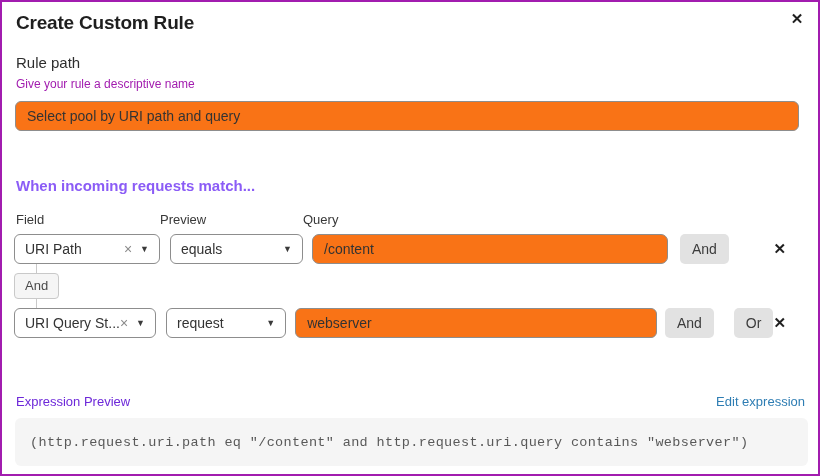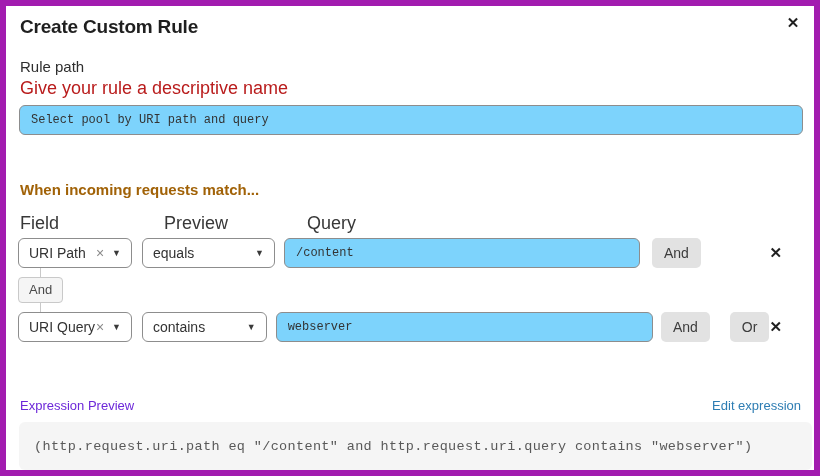--- a/index.html
+++ b/index.html
@@ -4,21 +4,21 @@
 <style>
   * { box-sizing: border-box; }
   html, body { margin: 0; padding: 0; background: #fff; }
   body { font-family: "Liberation Sans", sans-serif; color: #2e2e2e; }
 
   .dialog {
     position: relative;
     width: 820px;
     height: 476px;
     background: #ffffff;
-    border: 6px solid #a21caf;
+    border: 2px solid #a21caf;
     padding: 10px 14px 0 14px;
     overflow: hidden;
   }
 
   .dialog-title {
     margin: 0;
     font-size: 19px;
     line-height: 22px;
     font-weight: 700;
     color: #1f1f1f;
@@ -44,50 +44,50 @@
   }
 
   .rule-name-label {
     margin-top: 20px;
     font-size: 15px;
     line-height: 18px;
     color: #2e2e2e;
   }
   .rule-name-helper {
     margin-top: 4px;
-    font-size: 18px;
+    font-size: 12px;
     line-height: 16px;
-    color: #b91c1c;
+    color: #a21caf;
   }
 
   .text-input {
     height: 30px;
     border: 1px solid #8d8d8d;
     border-radius: 6px;
     padding: 0 11px;
-    font-size: 12px;
+    font-size: 14px;
     color: #333;
-    font-family: Liberation Mono, monospace;
-    background: #7dd3fc;
+    font-family: Liberation Sans, sans-serif;
+    background: #f97316;
     outline: none;
   }
   .name-input { margin-top: 9px; width: 784px; margin-left: -1px; display: block; }
 
   .match-heading {
     margin-top: 46px;
     font-size: 15px;
     line-height: 18px;
     font-weight: 700;
-    color: #a16207;
+    color: #8b5cf6;
   }
 
   .cols {
     display: flex;
     margin-top: 17px;
-    font-size: 18px;
+    font-size: 13px;
     color: #383838;
     line-height: 15px;
   }
   .cols .c1 { width: 144px; }
   .cols .c2 { width: 143px; }
 
   .rule-row {
     display: flex;
     align-items: center;
     margin-top: 7px;
@@ -102,36 +102,36 @@
     border-radius: 6px;
     background: #fff;
     display: flex;
     align-items: center;
     padding: 0 10px;
     font-size: 14px;
     color: #333;
     cursor: pointer;
   }
   .select-box .sel-label { flex: 1 1 auto; white-space: nowrap; overflow: hidden; }
-  .field-select { width: 114px; margin-right: 10px; }
+  .field-select { width: 146px; margin-right: 10px; }
   .operator-select { width: 133px; margin-right: 9px; }
   .clear-x {
     color: #8a8a8a;
     font-size: 14px;
     line-height: 14px;
     margin-right: 8px;
     cursor: pointer;
   }
   .chevron {
     color: #3a3a3a;
     font-size: 9px;
     line-height: 10px;
   }
 
-  .value-input-1 { width: 356px; }
+  .value-input-1 { width: 356px; border-radius: 7px; }
   .value-input-2 { width: 406px; }
 
   .gray-btn {
     height: 30px;
     border: none;
     border-radius: 5px;
     background: #e2e2e2;
     color: #3c3c3c;
     font-size: 14px;
     font-family: inherit;
@@ -252,21 +252,21 @@
     <div class="conn-line"></div>
   </div>
 
   <div class="rule-row second">
     <div class="select-box field-select">
       <span class="sel-label">URI Query St...</span>
       <span class="clear-x">×</span>
       <span class="chevron">▼</span>
     </div>
     <div class="select-box operator-select">
-      <span class="sel-label">contains</span>
+      <span class="sel-label">request</span>
       <span class="chevron">▼</span>
     </div>
     <input type="text" class="text-input value-input-2" value="webserver" style="">
     <button class="gray-btn btn-and-2">And</button>
     <button class="gray-btn btn-or-2">Or</button>
     <button class="remove-x">✕</button>
   </div>
 
   <div class="expr-header">
     <span class="expr-label">Expression Preview</span>

